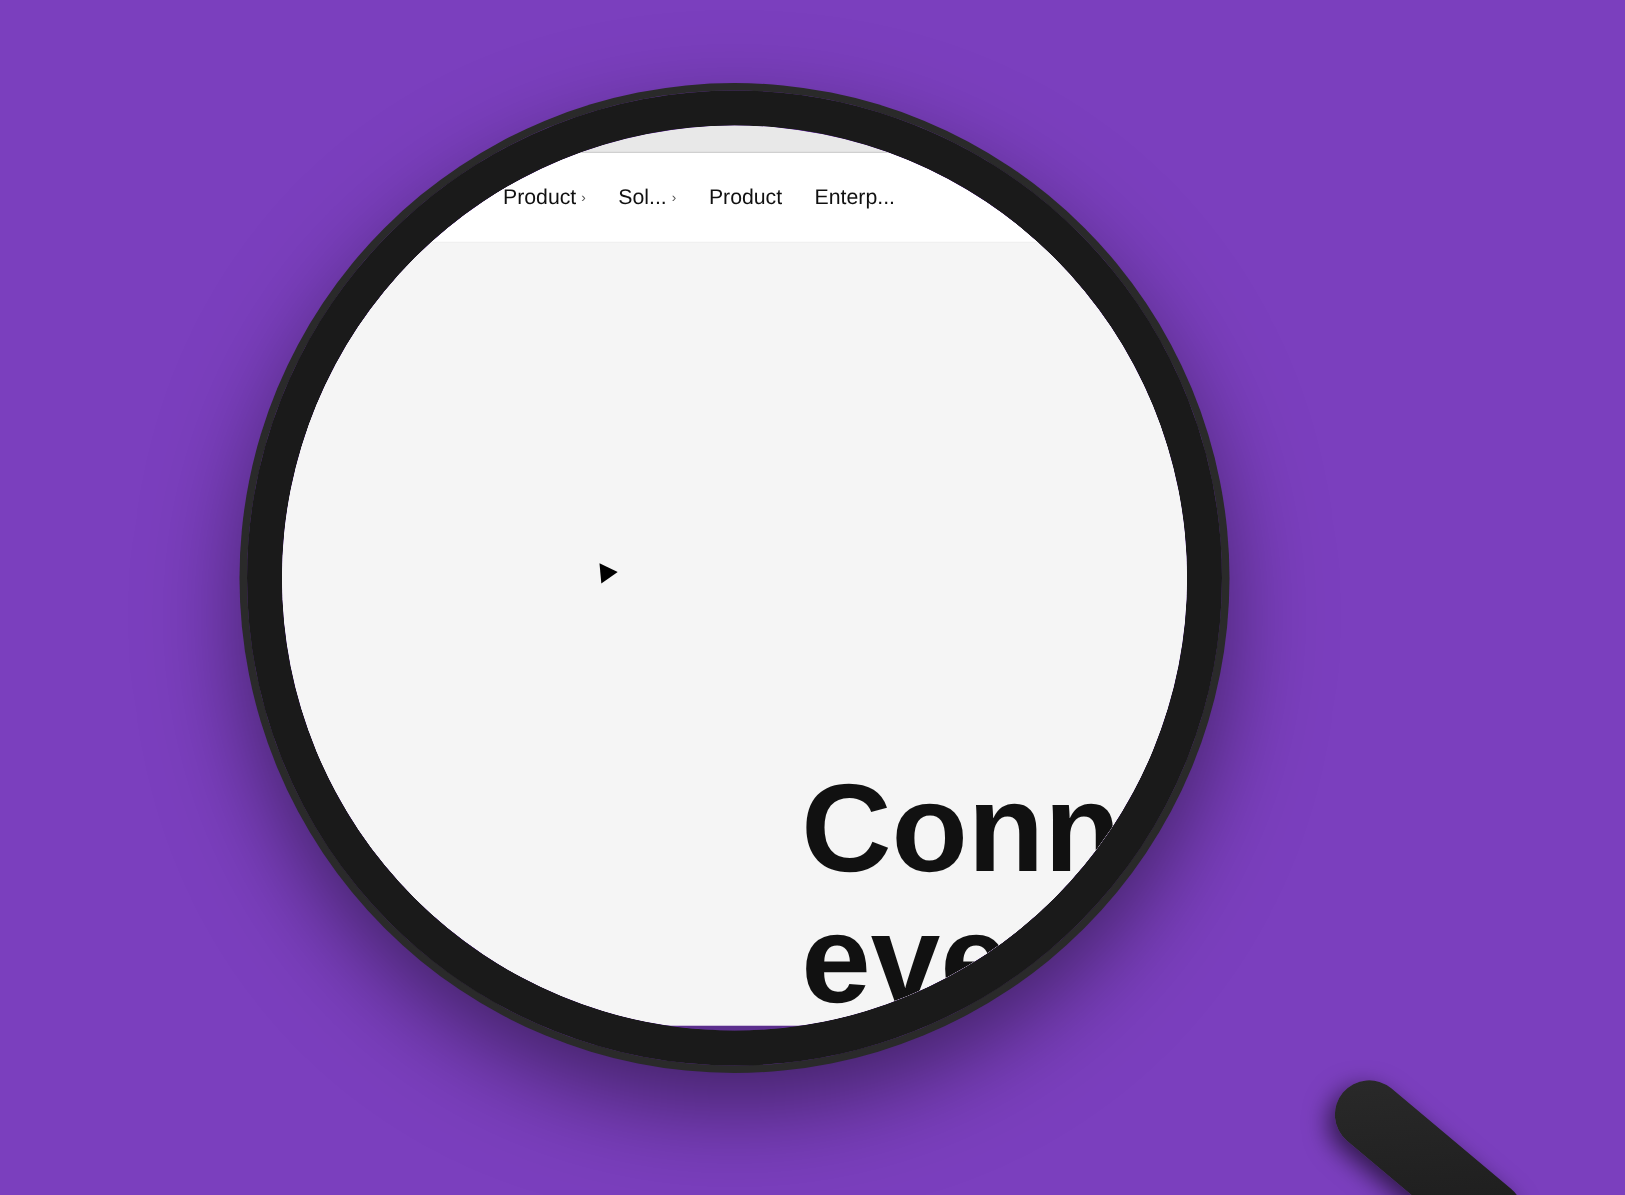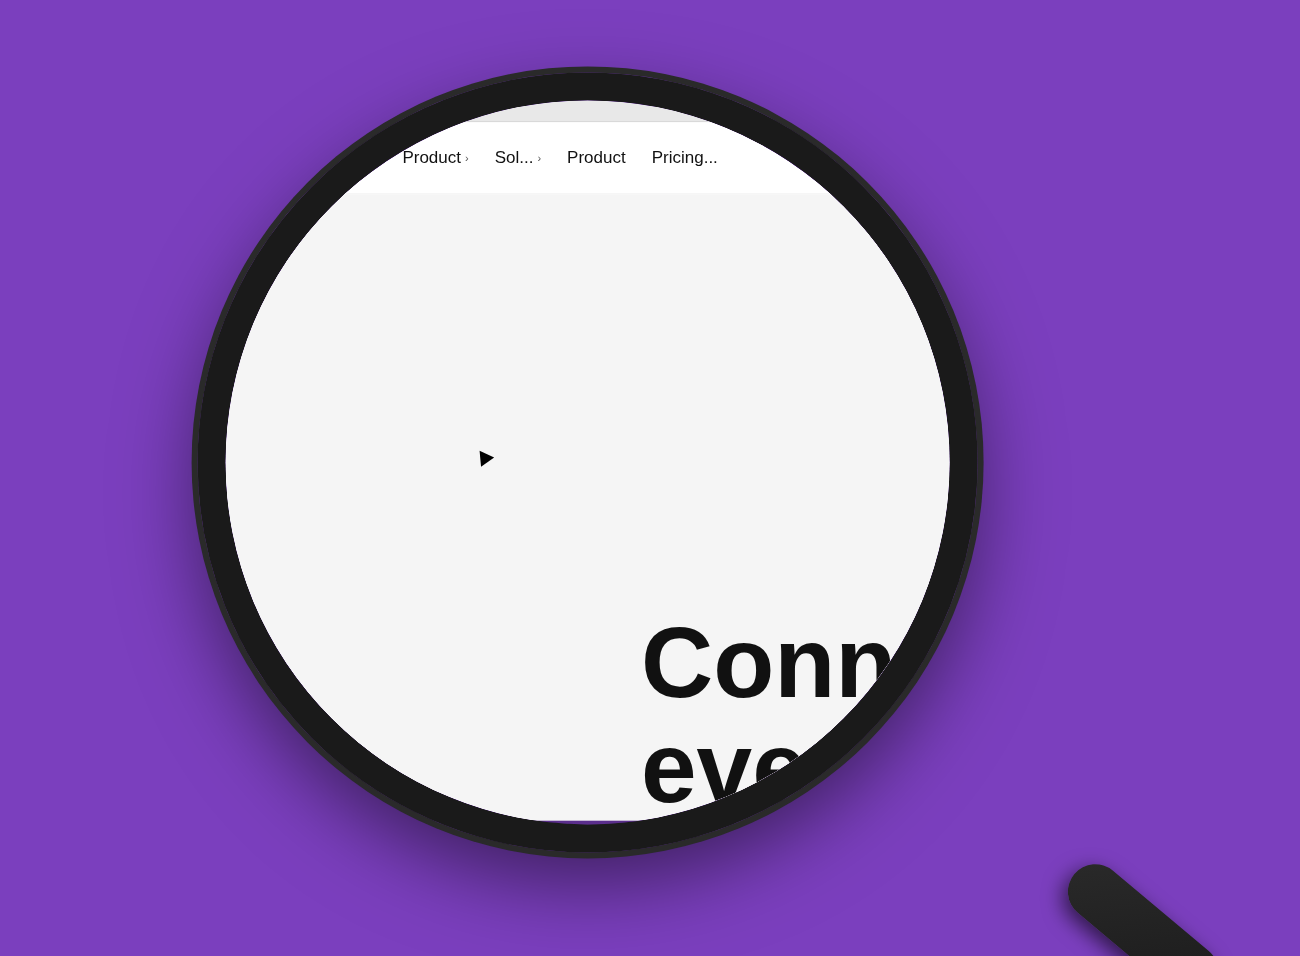--- a/index.html
+++ b/index.html
@@ -305,21 +305,21 @@
                 <span class="nav-chevron">›</span>
               </div>
               <div class="nav-link">
                 <span>Sol...</span>
                 <span class="nav-chevron">›</span>
               </div>
               <div class="nav-link">
                 <span>Product</span>
               </div>
               <div class="nav-link">
-                <span>Pricing...</span>
+                <span>Enterp...</span>
               </div>
             </div>
           </div>
 
           <div class="site-main">
 
             <div class="cursor"></div>
 
             <div class="hero-text">
               <div>Connect</div>

